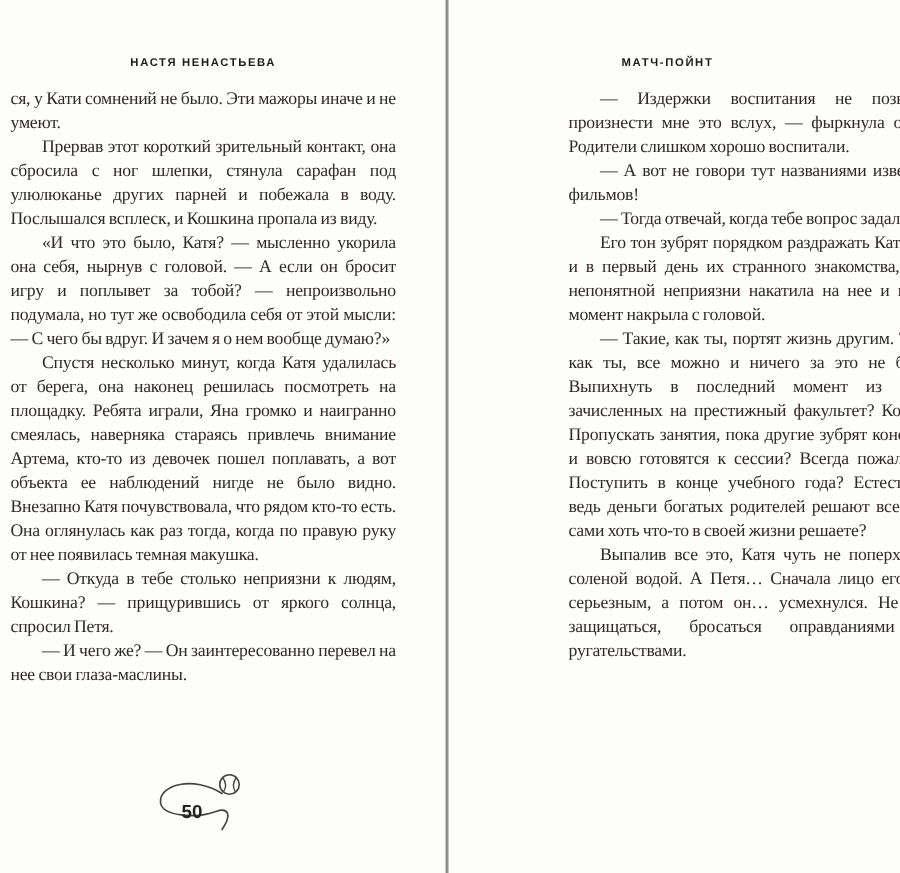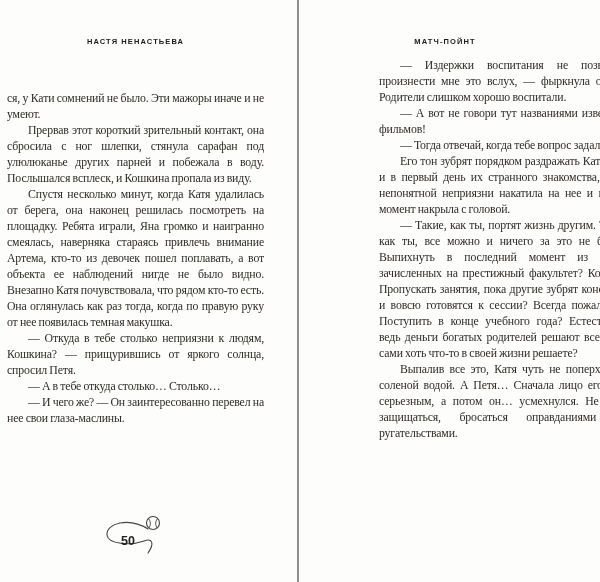--- a/index.html
+++ b/index.html
@@ -19,21 +19,21 @@
     color:#1b1b1b;text-align:center;white-space:nowrap;
   }
   .page-left .running-header{left:7px;width:257px;}
   .page-right .running-header{left:20px;width:250px;}
   .body-text{
     position:absolute;top:57px;
     font-size:11.8px;line-height:16px;color:#302a27;
     text-align:justify;letter-spacing:-0.15px;word-spacing:-0.5px;
     hyphens:auto;-webkit-hyphens:auto;
   }
-  .page-left .body-text{left:7px;width:257px;margin-top:33px;}
+  .page-left .body-text{left:7px;width:257px;}
   .page-right .body-text{left:43px;width:254px;margin-left:36px;}
   .body-text p{margin:0;text-indent:21px;}
   .body-text p.noindent{text-indent:0;}
   .folio{position:absolute;}
   .folio-left{left:103px;top:514px;width:64px;height:46px;}
   .folio-right{left:122px;top:521px;width:62px;height:28px;}
   .folio svg{display:block;}
   .folio text{
     font-family:"Liberation Sans","DejaVu Sans",sans-serif;
     font-weight:700;fill:#222;
@@ -43,23 +43,23 @@
 <body>
 
 <div class="spread">
 
   <div class="page page-left">
     <div class="running-header">НАСТЯ НЕНАСТЬЕВА</div>
 
     <div class="body-text" lang="ru">
       <p class="noindent">ся, у Кати сомнений не было. Эти мажоры иначе и не умеют.</p>
       <p>Прервав этот короткий зрительный контакт, она сбросила с ног шлепки, стянула сарафан под улюлюканье других парней и побежала в воду. Послышался всплеск, и Кошкина пропала из виду.</p>
+      <p>«И что это было, Катя? — мысленно укорила она себя, нырнув с головой. — А если он бросит игру и поплывет за тобой? — непроизвольно подумала, но тут же освободила себя от этой мысли: — С чего бы вдруг. И зачем я о нем вообще думаю?»</p>
       <p>Спустя несколько минут, когда Катя удалилась от берега, она наконец решилась посмотреть на площадку. Ребята играли, Яна громко и наигранно смеялась, наверняка стараясь привлечь внимание Артема, кто-то из девочек пошел поплавать, а вот объекта ее наблюдений нигде не было видно. Внезапно Катя почувствовала, что рядом кто-то есть. Она оглянулась как раз тогда, когда по правую руку от нее появилась темная макушка.</p>
       <p>— Откуда в тебе столько неприязни к людям, Кошкина? — прищурившись от яркого солнца, спросил Петя.</p>
-      <p>— А в тебе откуда столько… Столько…</p>
       <p>— И чего же? — Он заинтересованно перевел на нее свои глаза-маслины.</p>
     </div>
 
     <div class="folio folio-left">
       <svg width="64" height="46" viewBox="0 0 64 46">
 
         <path d="M45,15 C26,3 3,9 4,21 C5,30 27,32 41,27 C49,24 52,29 45,39" fill="none" stroke="#444" stroke-width="1.1" stroke-linecap="round"></path>
 
         <circle cx="50" cy="9" r="6.5" fill="#fdfdfc" stroke="#444" stroke-width="1.1"></circle>
         <path d="M45.5,4.5 q3.5,4.5 0.5,9.5" fill="none" stroke="#444" stroke-width="0.9"></path>

